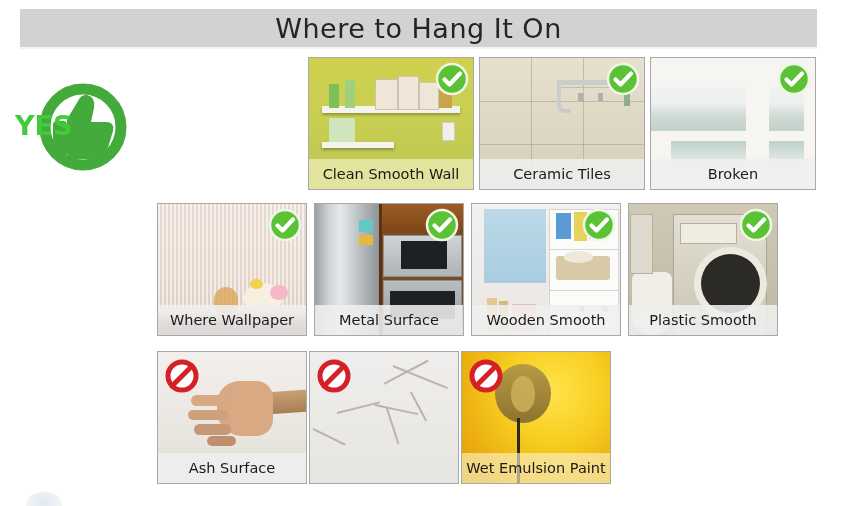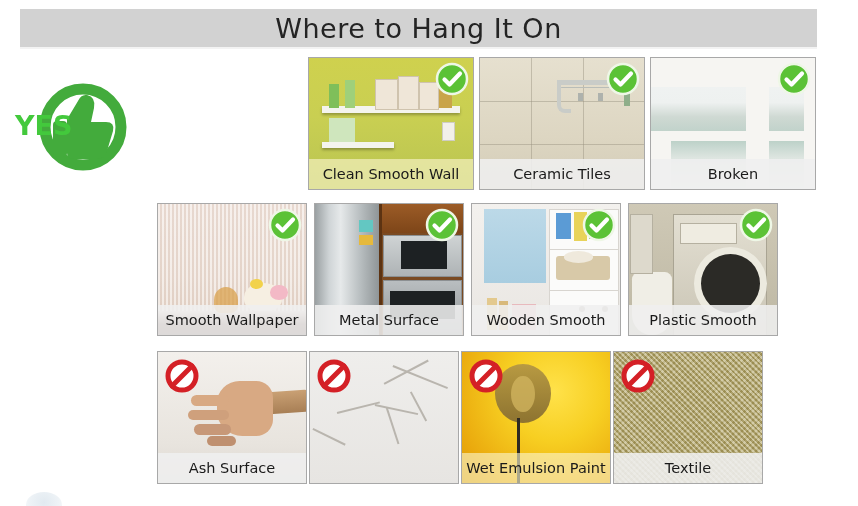--- a/index.html
+++ b/index.html
@@ -239,21 +239,21 @@
           <div style="position:absolute;left:62%;top:57%;width:9%;height:8%;background:#f2d24a;border-radius:50%;"></div>
           <div style="position:absolute;left:38%;top:63%;width:16%;height:20%;background:#d9a24e;border-radius:50% 50% 30% 30%;opacity:.75;"></div>
         </div>
       </div>
       <div class="badge badge-ok">
         <svg viewBox="0 0 34 34" xmlns="http://www.w3.org/2000/svg">
           <circle cx="17" cy="17" r="15" fill="#5bc236" stroke="#eef7e6" stroke-width="2.5"></circle>
           <path d="M9.5 17.5 L14.5 22.5 L25 11.5" fill="none" stroke="#ffffff" stroke-width="4.2" stroke-linecap="round" stroke-linejoin="round"></path>
         </svg>
       </div>
-      <div class="card-label">Smooth Wallpaper</div>
+      <div class="card-label">Where Wallpaper</div>
     </div>
 
     <div class="card">
       <div class="card-photo">
         <div class="ph p-metal">
           <div class="fridge"></div>
           <div class="wood" style="left:43%;top:0;width:57%;height:22%;"></div>
           <div class="micro" style="left:46%;top:24%;width:52%;height:30%;">
             <div class="micro-glass" style="left:22%;top:12%;width:60%;height:70%;"></div>
           </div>
@@ -379,31 +379,16 @@
       <div class="badge badge-no">
         <svg viewBox="0 0 36 36" xmlns="http://www.w3.org/2000/svg">
           <circle cx="18" cy="18" r="16" fill="#ffffff"></circle>
           <circle cx="18" cy="18" r="14" fill="none" stroke="#d42026" stroke-width="5"></circle>
           <line x1="8" y1="28" x2="28" y2="8" stroke="#d42026" stroke-width="5" stroke-linecap="round"></line>
         </svg>
       </div>
       <div class="card-label on-photo">Wet Emulsion Paint</div>
     </div>
 
-    <div class="card">
-      <div class="card-photo">
-        <div class="ph p-tex">
-          <div class="tex-weave"></div>
-        </div>
-      </div>
-      <div class="badge badge-no">
-        <svg viewBox="0 0 36 36" xmlns="http://www.w3.org/2000/svg">
-          <circle cx="18" cy="18" r="16" fill="#ffffff"></circle>
-          <circle cx="18" cy="18" r="14" fill="none" stroke="#d42026" stroke-width="5"></circle>
-          <line x1="8" y1="28" x2="28" y2="8" stroke="#d42026" stroke-width="5" stroke-linecap="round"></line>
-        </svg>
-      </div>
-      <div class="card-label">Textile</div>
-    </div>
   </div>
 
   <div class="bottom-hint"></div>
 </div>
 
 </body></html>

